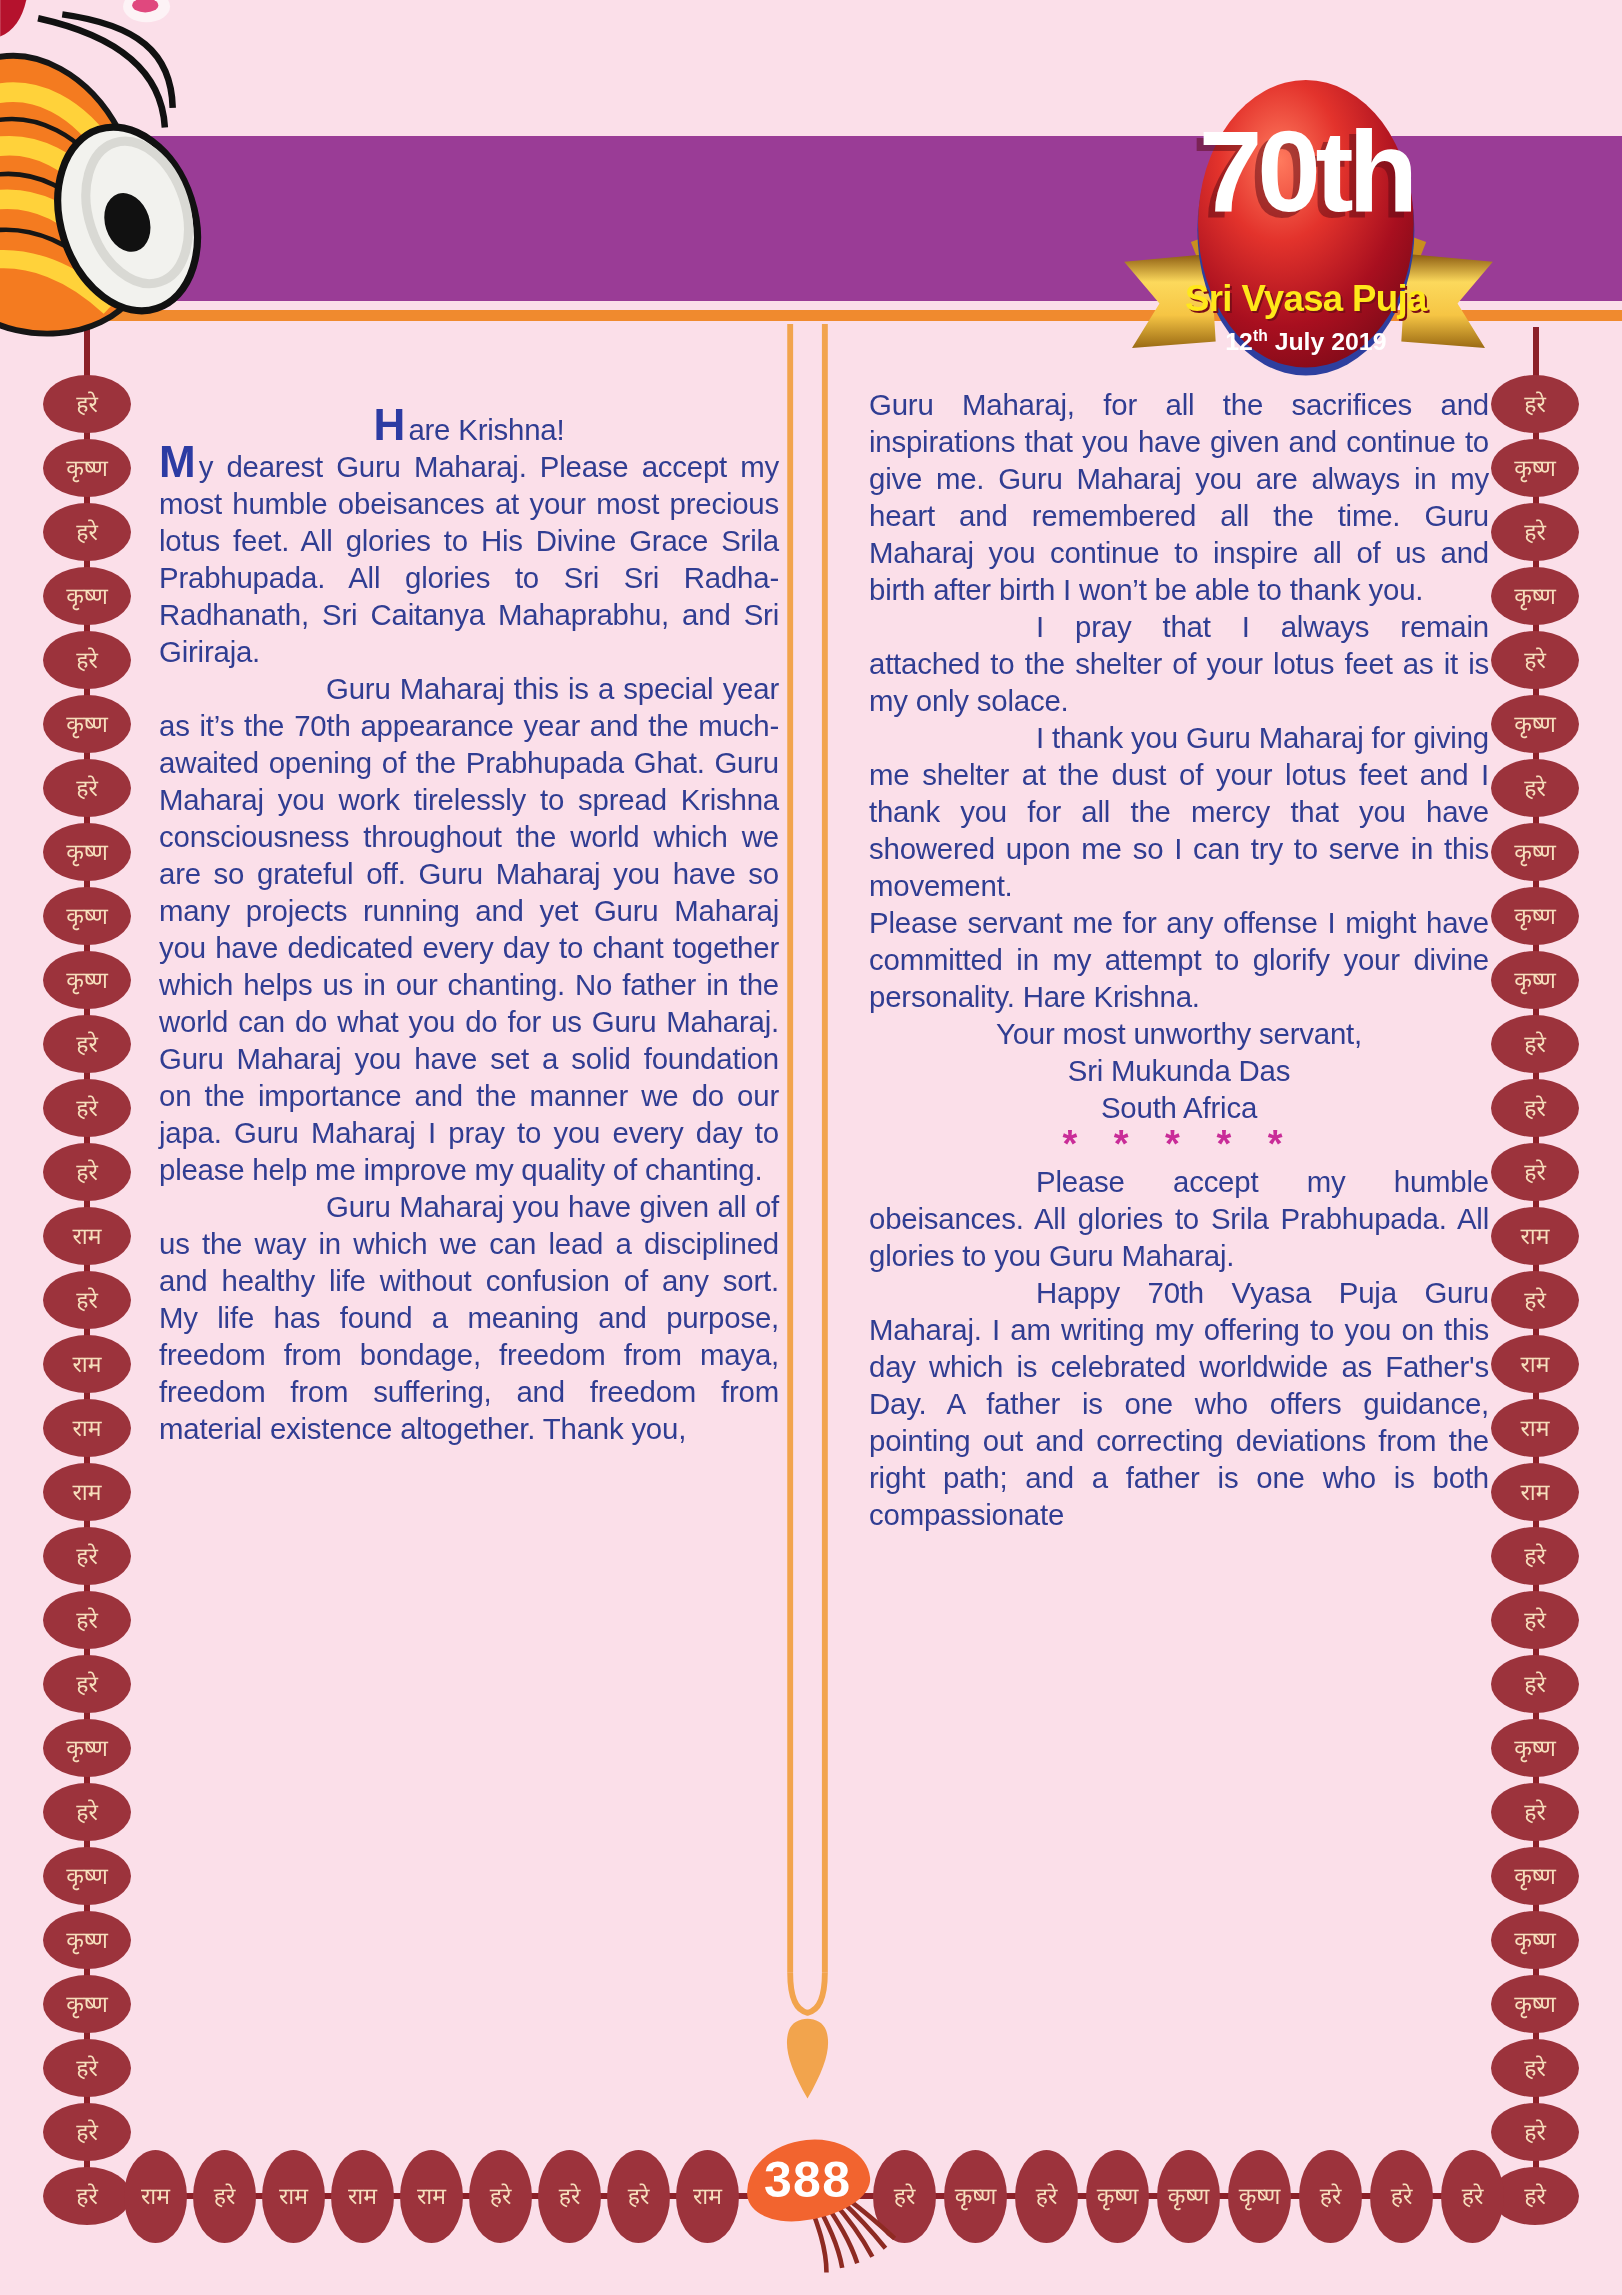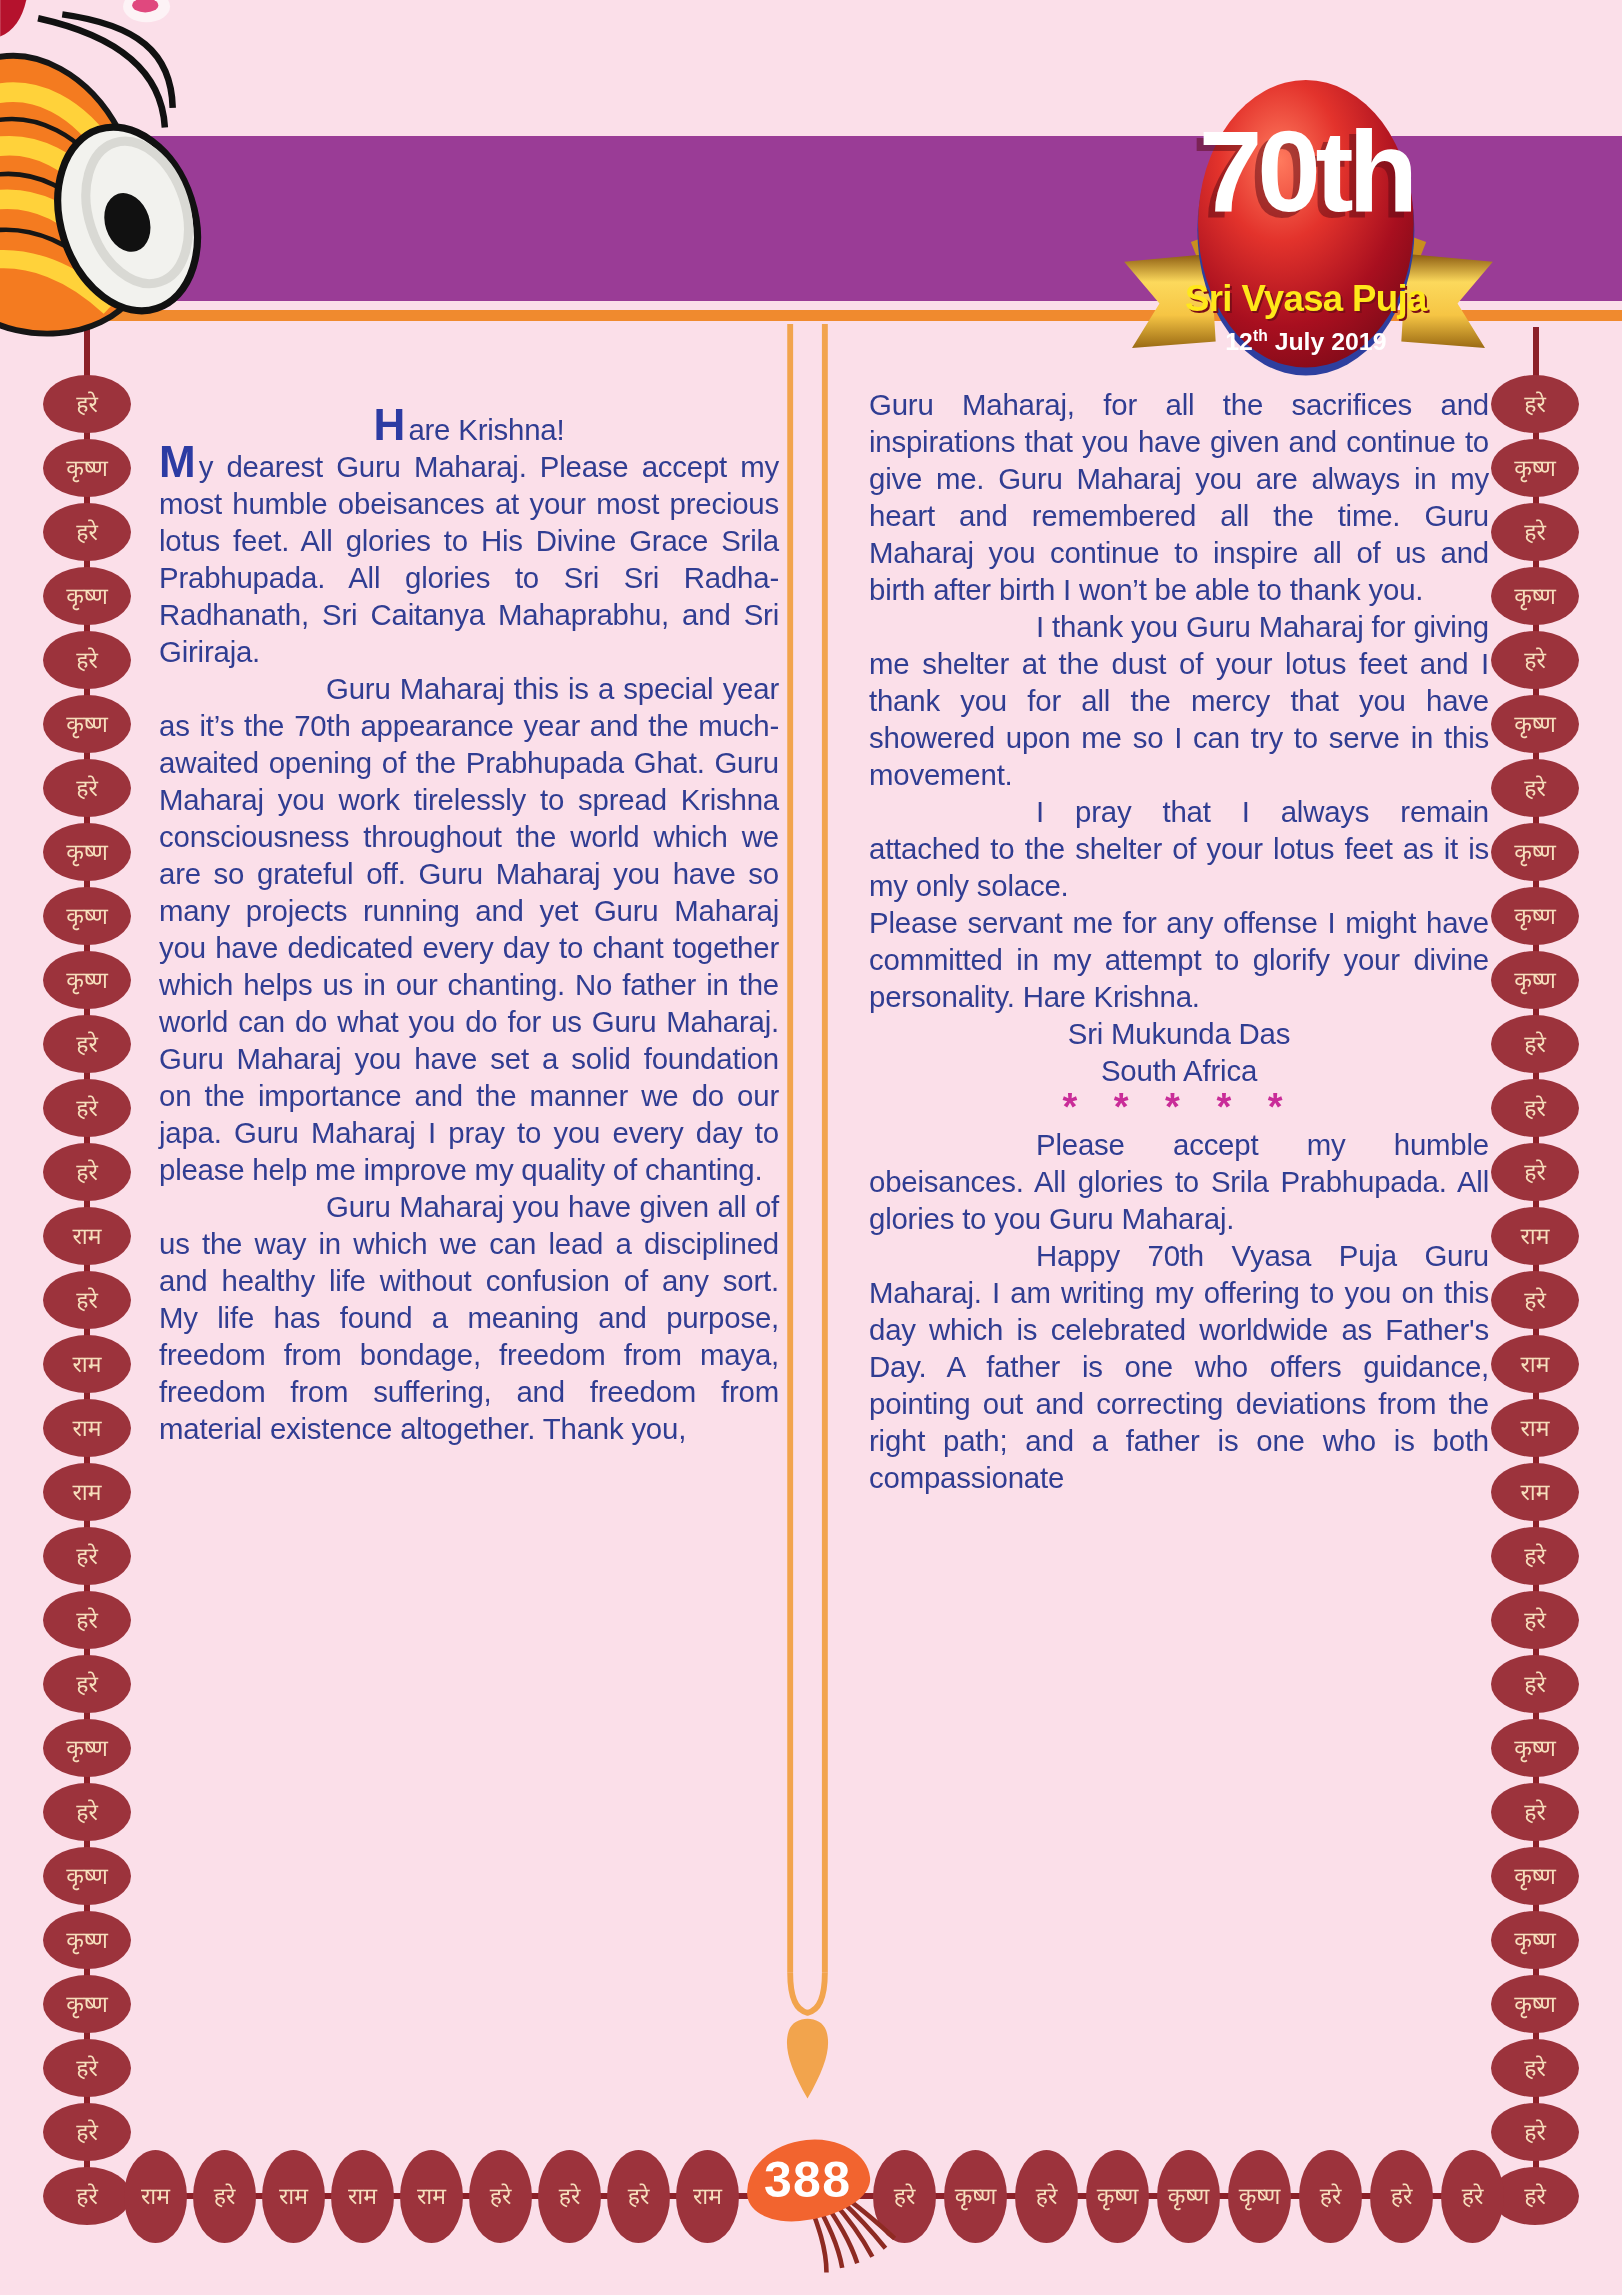--- a/index.html
+++ b/index.html
@@ -365,23 +365,24 @@
 
   <div class="col" style="left:159px;top:411px;">
     <p class="mb125 sig"><span class="dropcap">H</span><span>are Krishna!</span></p>
     <p class="mb85"><span class="dropcap">M</span><span>y dearest Guru Maharaj. Please accept my most humble obeisances at your most precious lotus feet. All glories to His Divine Grace Srila Prabhupada. All glories to Sri Sri Radha-Radhanath, Sri Caitanya Mahaprabhu, and Sri Giriraja.</span></p>
     <p class="indent mb85">Guru Maharaj this is a special year as it’s the 70th appearance year and the much-awaited opening of the Prabhupada Ghat. Guru Maharaj you work tirelessly to spread Krishna consciousness throughout the world which we are so grateful off. Guru Maharaj you have so many projects running and yet Guru Maharaj you have dedicated every day to chant together which helps us in our chanting. No father in the world can do what you do for us Guru Maharaj. Guru Maharaj you have set a solid foundation on the importance and the manner we do our japa. Guru Maharaj I pray to you every day to please help me improve my quality of chanting.</p>
     <p class="indent mb0">Guru Maharaj you have given all of us the way in which we can lead a disciplined and healthy life without confusion of any sort. My life has found a meaning and purpose, freedom from bondage, freedom from maya, freedom from suffering, and freedom from material existence altogether. Thank you,</p>
   </div>
 
   <div class="col" style="left:869px;top:386px;">
     <p class="mb75">Guru Maharaj, for all the sacrifices and inspirations that you have given and continue to give me. Guru Maharaj you are always in my heart and remembered all the time. Guru Maharaj you continue to inspire all of us and birth after birth I won’t be able to thank you.</p>
+    <p class="indent mb0">I pray that I always remain attached to the shelter of your lotus feet as it is my only solace.</p>
     <p class="indent mb75">I thank you Guru Maharaj for giving me shelter at the dust of your lotus feet and I thank you for all the mercy that you have showered upon me so I can try to serve in this movement.</p>
-    <p class="indent mb0">I pray that I always remain attached to the shelter of your lotus feet as it is my only solace.</p>
     <p class="mb80">Please servant me for any offense I might have committed in my attempt to glorify your divine personality. Hare Krishna.</p>
+    <p class="mb75 sig">Your most unworthy servant,</p>
     <p class="mb0 sig">Sri Mukunda Das</p>
     <p class="mb110 sig">South Africa</p>
     <p class="sep mb130">* * * * *</p>
     <p class="indent mb80">Please accept my humble obeisances. All glories to Srila Prabhupada. All glories to you Guru Maharaj.</p>
     <p class="indent mb0">Happy 70th Vyasa Puja Guru Maharaj. I am writing my offering to you on this day which is celebrated worldwide as Father's Day. A father is one who offers guidance, pointing out and correcting deviations from the right path; and a father is one who is both compassionate</p>
   </div>
 
 </div>
 
 

